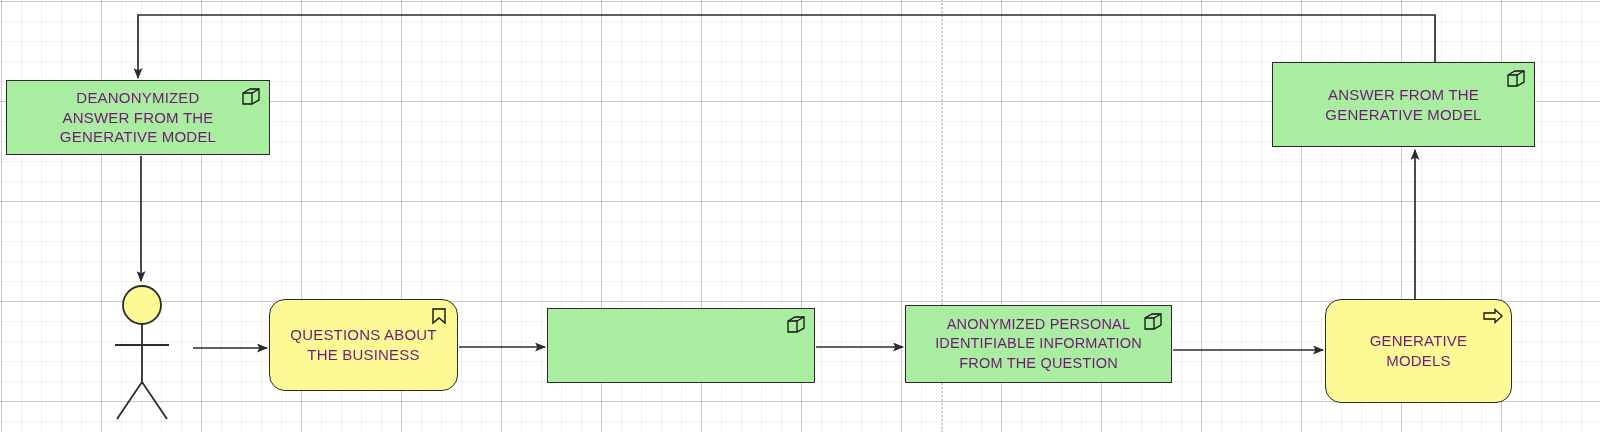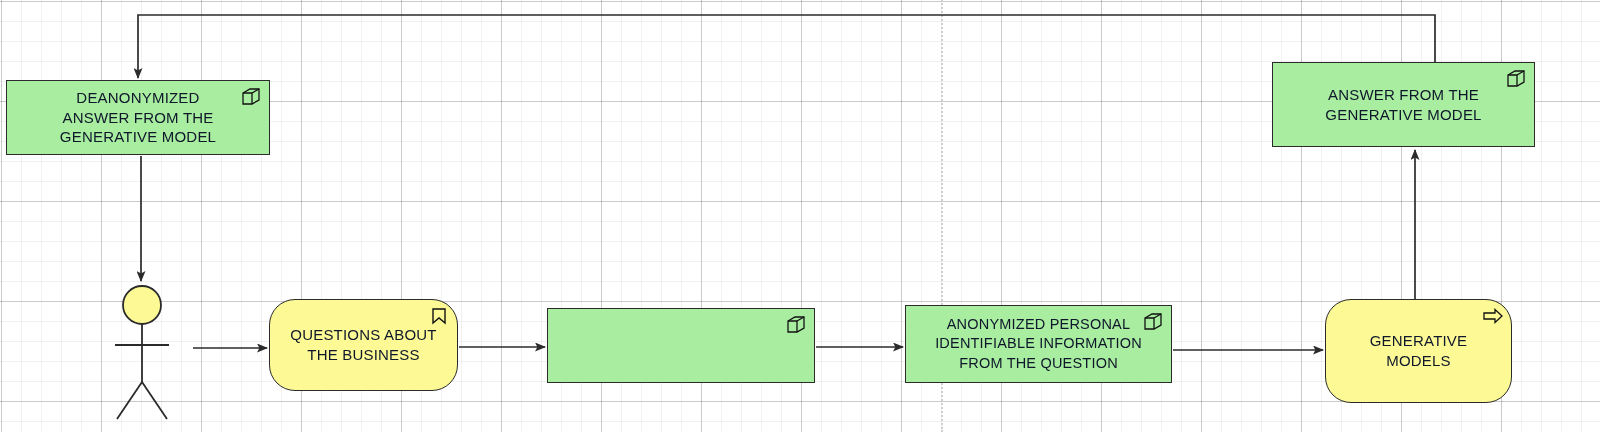--- a/index.html
+++ b/index.html
@@ -34,28 +34,28 @@
     pointer-events: none;
   }
   .node {
     position: absolute;
     box-sizing: border-box;
     border: 1.4px solid #2b2b2b;
     display: flex;
     align-items: center;
     justify-content: center;
     text-align: center;
-    color: #0f172a;
+    color: #701a75;
     font-size: 15px;
     line-height: 1.32;
     letter-spacing: 0.2px;
   }
   .node.green { background: #a8eda0; }
   .node.yellow { background: #fdfa96; }
-  .node.rounded { border-radius: 26px; }
+  .node.rounded { border-radius: 16px; }
   .node .label { padding: 0 10px; white-space: pre-line; }
   .badge {
     position: absolute;
     top: 6px;
     right: 7px;
     width: 22px;
     height: 20px;
     pointer-events: none;
   }
   .actor {

